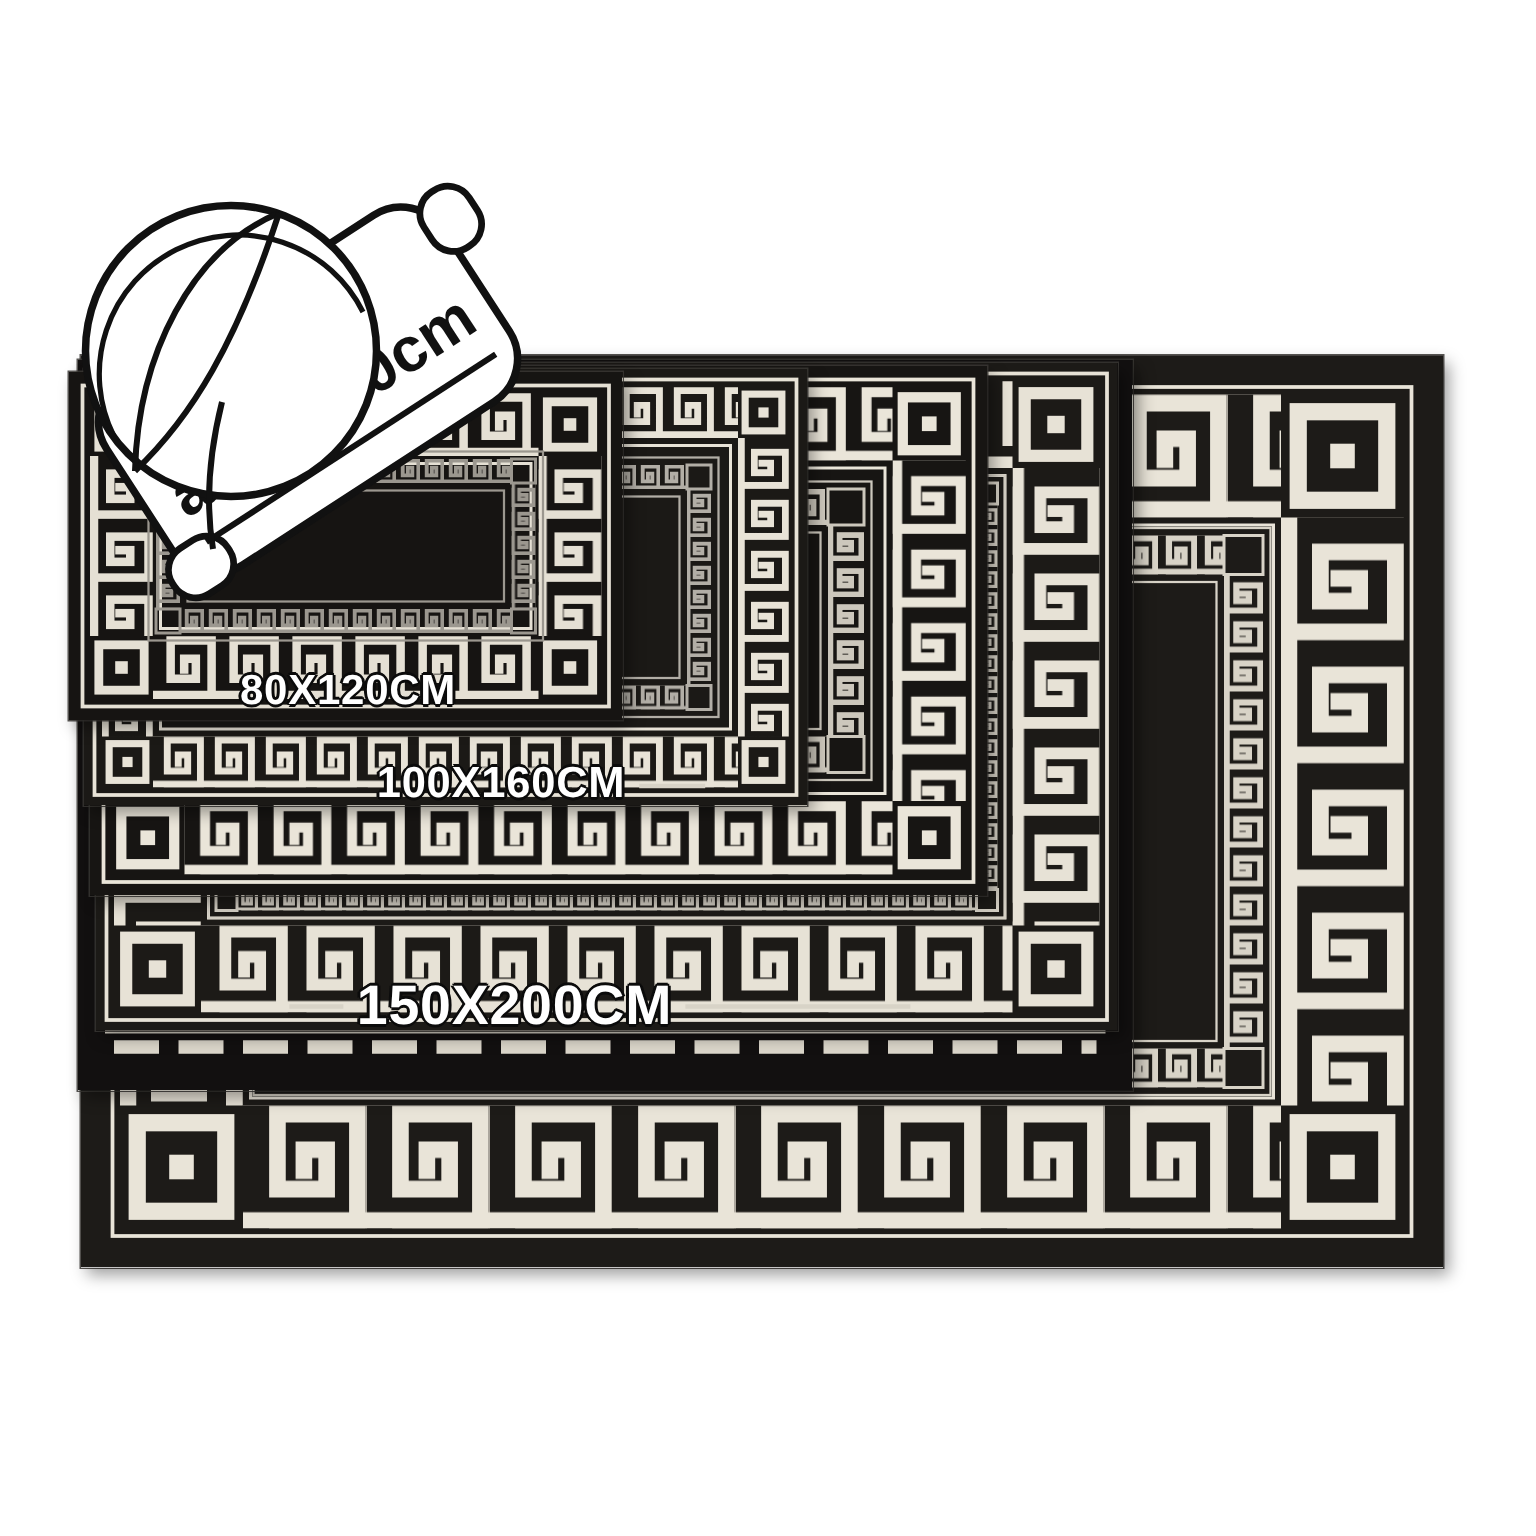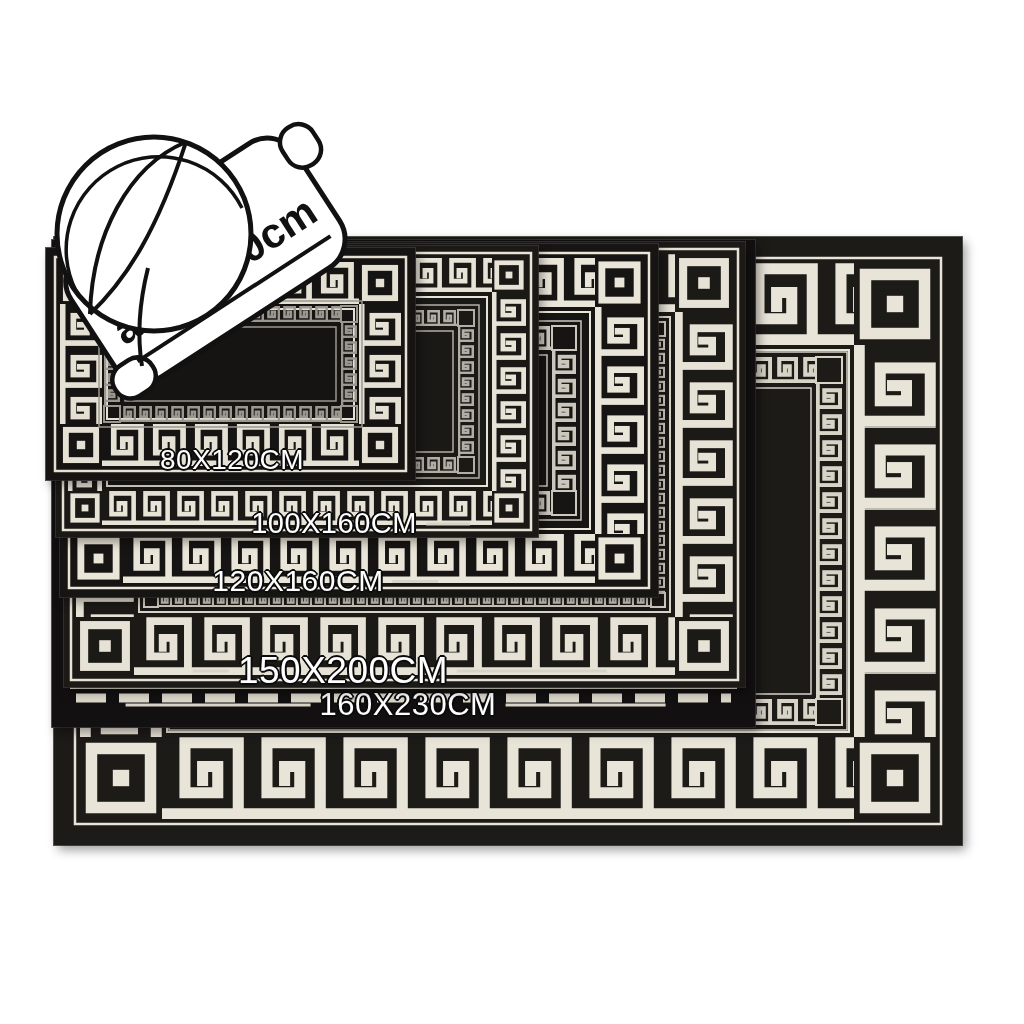--- a/index.html
+++ b/index.html
@@ -8,21 +8,21 @@
   .rug{position:absolute;box-shadow:4px 5px 10px rgba(0,0,0,.38),0 0 0 1px rgba(60,58,54,.85);}
   .rug-art{position:absolute;inset:0;}
   .rug-art svg{display:block;width:100%;height:100%;}
   #rug6{left:54px;top:237px;width:908px;height:608px;}
   #rug5{left:52px;top:240px;width:703px;height:487px;}
   #rug4{left:64px;top:242px;width:681px;height:445px;}
   #rug3{left:60px;top:244px;width:598px;height:353px;}
   #rug2{left:56px;top:246px;width:482px;height:291px;}
   #rug1{left:46px;top:248px;width:369px;height:232px;}
 
-  .rug-label{position:absolute;transform:translate(-50%,-50%);color:#fff;font-weight:normal;
+  .rug-label{position:absolute;transform:translate(-50%,-50%);color:#fff;font-weight:bold;
     white-space:nowrap;letter-spacing:.5px;line-height:1;
     text-shadow:2px 0 0 #0b0b0b,-2px 0 0 #0b0b0b,0 2px 0 #0b0b0b,0 -2px 0 #0b0b0b,
       1px 1px 0 #0b0b0b,-1px -1px 0 #0b0b0b,1px -1px 0 #0b0b0b,-1px 1px 0 #0b0b0b;}
   .rug-label::before,.rug-label::after{content:"";position:absolute;top:50%;height:3px;
     background:#d8d3c7;margin-top:-1px;}
   .rug-label::before{right:100%;margin-right:9px;width:var(--ll,0px);}
   .rug-label::after{left:100%;margin-left:9px;width:var(--lr,0px);}
   #rug1 .rug-label{left:186px;top:212px;font-size:28px;--ll:0px;--lr:0px;}
   #rug2 .rug-label{left:242px;top:277px;font-size:29px;margin-left:36px;--ll:0px;--lr:44px;}
   #rug3 .rug-label{left:238px;top:337px;font-size:30px;--ll:0px;--lr:46px;}
@@ -107,21 +107,20 @@
       </div>
   </div>
   <div class="rug" id="rug5">
     <div class="rug-art">
         <svg viewBox="0 0 703 487" preserveAspectRatio="none">
           <rect width="703" height="487" fill="#121010"></rect>
           <line x1="18" y1="448" x2="685" y2="448" stroke="#dcd7cb" stroke-width="2"></line>
           <line x1="24" y1="458" x2="679" y2="458" stroke="#dcd7cb" stroke-width="9" stroke-dasharray="30 13"></line>
         </svg>
       </div>
-    <div class="rug-label">160X230CM</div>
   </div>
   <div class="rug" id="rug4">
     <div class="rug-art">
         <svg viewBox="0 0 681 445" preserveAspectRatio="none">
           <rect width="681" height="445" fill="#1c1a17"></rect>
           <defs>
             <pattern id="rug4b" width="58" height="58" patternUnits="userSpaceOnUse">
               <g transform="scale(5.8)" fill="none" stroke="#e7e2d6" stroke-width="1.35" stroke-linecap="square">
                 <path d="M0 9.35H10"></path>
                 <path d="M9.3 9.35V0.7H2.8V6.8H6.8V3.6H4.95V5.3"></path>
@@ -247,21 +246,20 @@
           </g>
           <g transform="translate(516 106) rotate(90)">
             <rect width="141" height="24" fill="url(#rug3s)"></rect>
           </g>
           <rect x="82" y="82" width="24" height="24" fill="none" stroke="#ccc7bc" stroke-width="2"></rect>
           <rect x="492" y="82" width="24" height="24" fill="none" stroke="#ccc7bc" stroke-width="2"></rect>
           <rect x="82" y="247" width="24" height="24" fill="none" stroke="#ccc7bc" stroke-width="2"></rect>
           <rect x="492" y="247" width="24" height="24" fill="none" stroke="#ccc7bc" stroke-width="2"></rect>
         </svg>
       </div>
-    <div class="rug-label">120X160CM</div>
   </div>
   <div class="rug" id="rug2">
     <div class="rug-art">
         <svg viewBox="0 0 482 291" preserveAspectRatio="none">
           <rect width="482" height="291" fill="#1b1916"></rect>
           <defs>
             <pattern id="rug2b" width="34" height="34" patternUnits="userSpaceOnUse">
               <g transform="scale(3.4)" fill="none" stroke="#e8e3d7" stroke-width="1.35" stroke-linecap="square">
                 <path d="M0 9.35H10"></path>
                 <path d="M9.3 9.35V0.7H2.8V6.8H6.8V3.6H4.95V5.3"></path>

